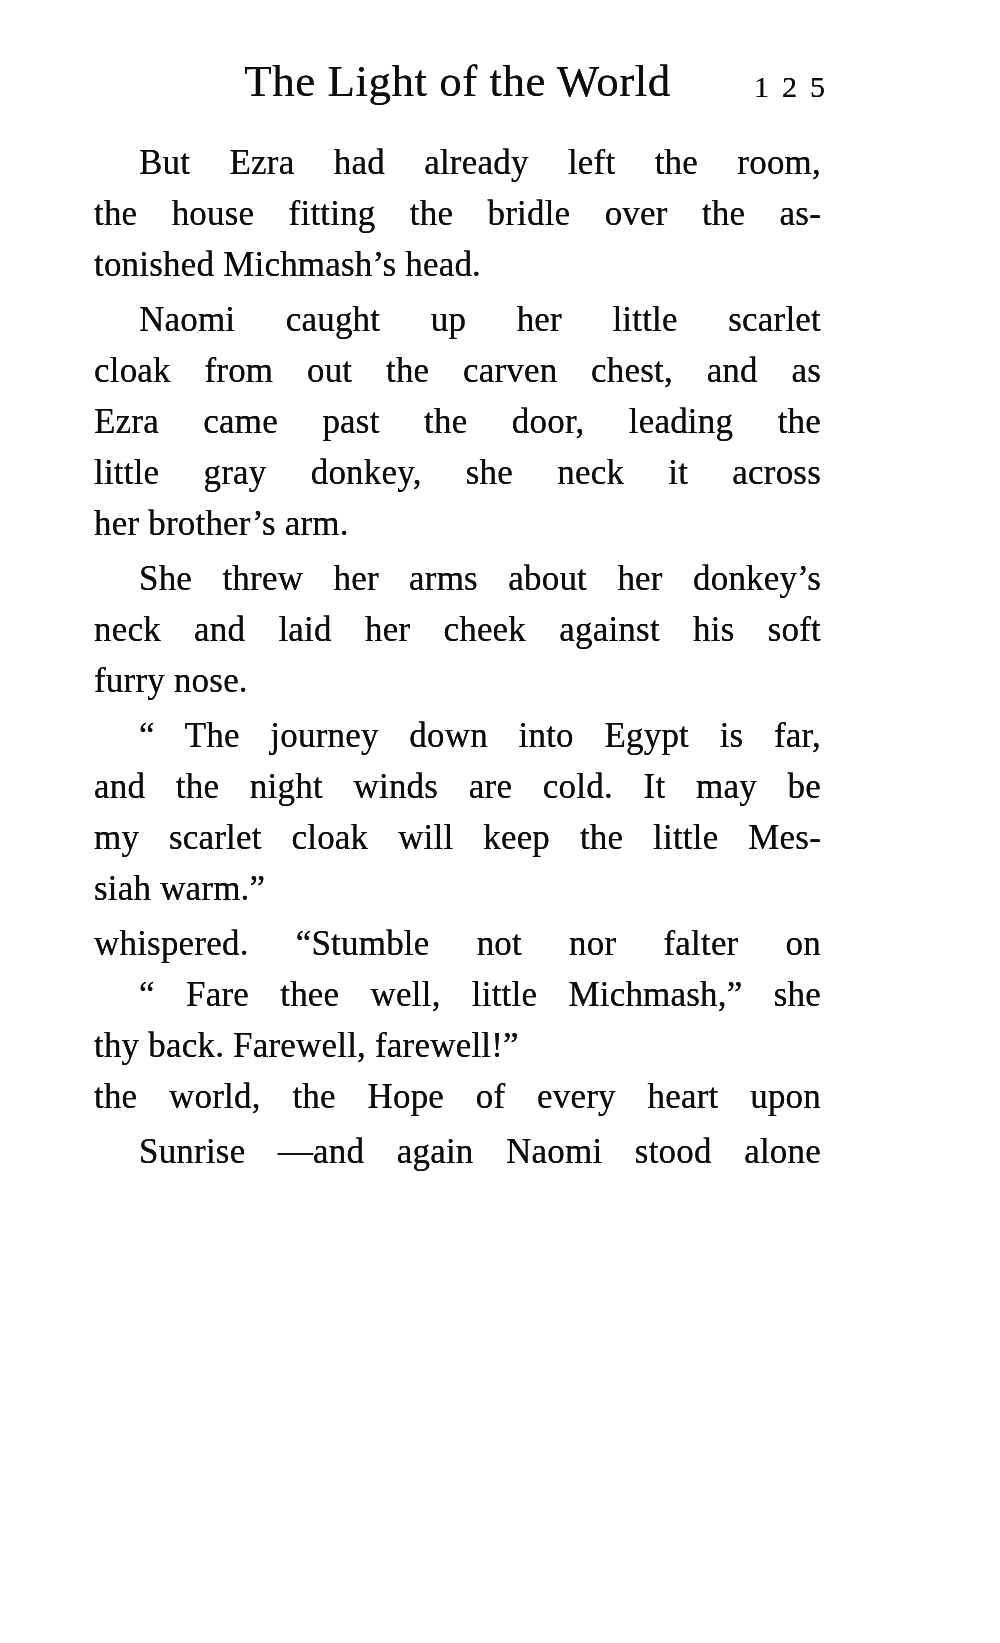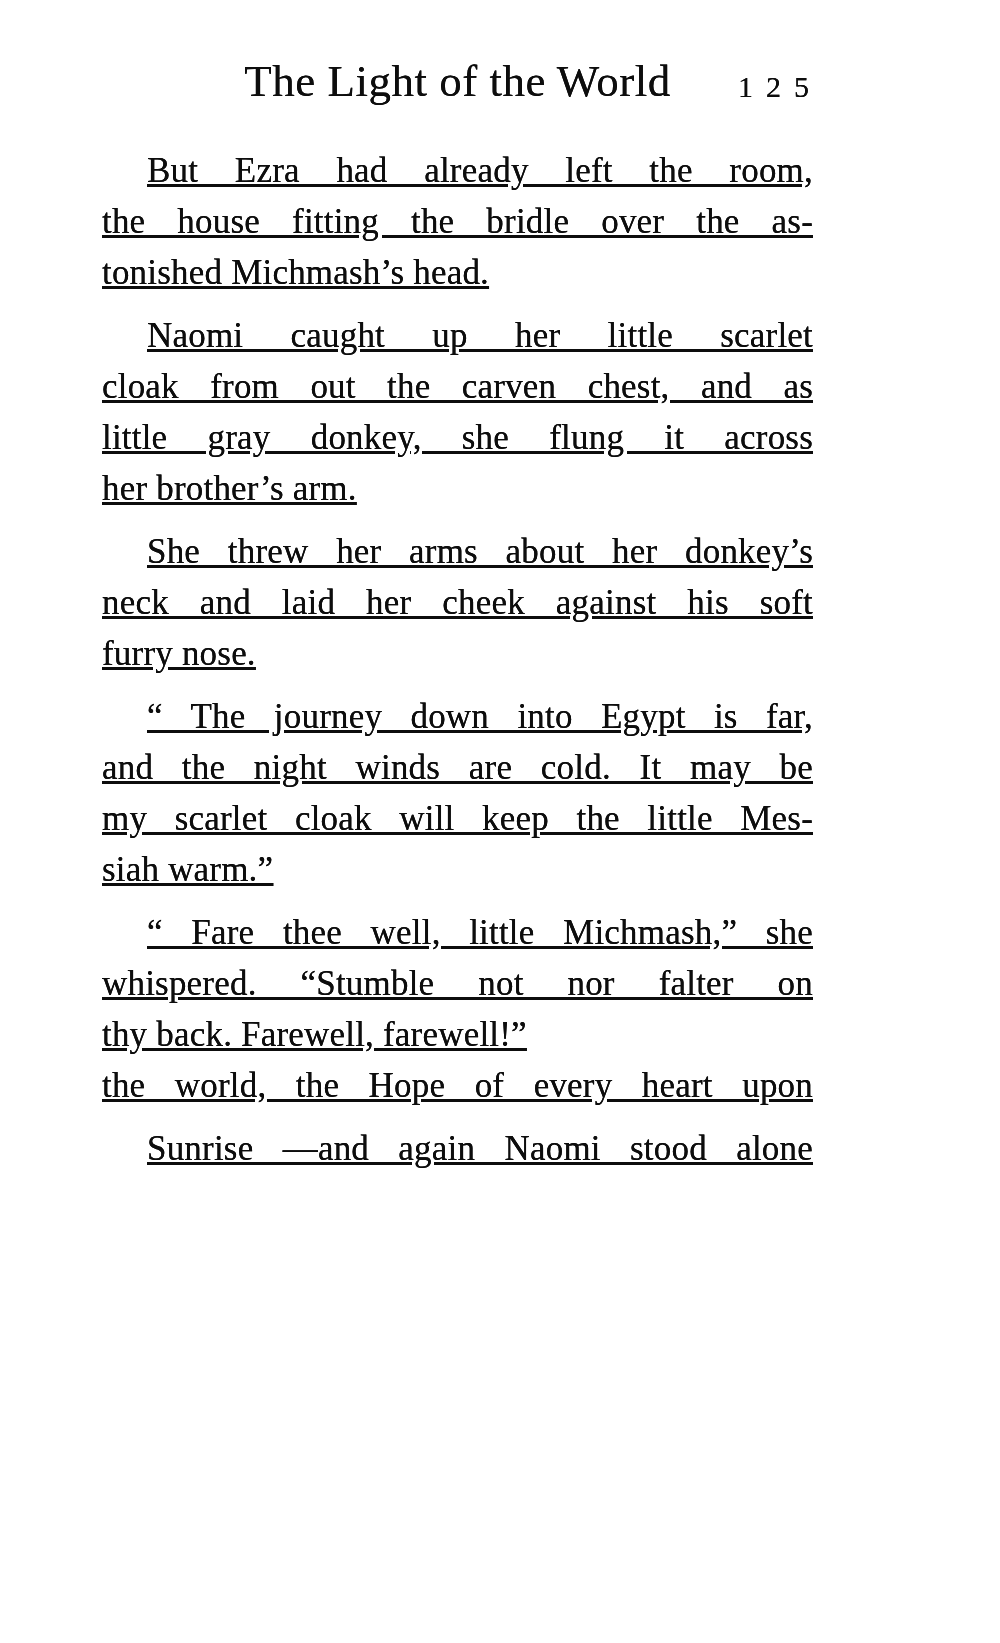--- a/index.html
+++ b/index.html
@@ -29,37 +29,37 @@
     height: 56px;
     text-align: center;
     font-size: 45px;
     line-height: 52px;
     white-space: nowrap;
     text-shadow: 0 0 0.6px #000;
     letter-spacing: 0.5px;
   }
   .pagenum {
     position: absolute;
-    right: 16px;
+    right: 0;
     top: 17px;
     font-size: 30px;
     line-height: 30px;
     letter-spacing: 13px;
     margin-right: -13px;
     font-variant-numeric: oldstyle-nums;
     text-shadow: 0 0 0.6px #000;
   }
   
   .text-block {
     position: absolute;
     top: 133px;
     left: 90px;
     width: 735px;
   }
-  .para { margin: 12px; padding: 0; text-decoration: underline; }
+  .para { margin: 4px; padding: 0; }
   .line {
     height: 51px;
     line-height: 51px;
     font-size: 35px;
     letter-spacing: 0.2px;
     text-align: justify;
     text-align-last: justify;
     text-shadow: 0 0 0.6px #000;
     white-space: normal;
     overflow: visible;
@@ -81,40 +81,41 @@
 
     <div class="para">
       <div class="line first">But Ezra had already left the room,</div>
       <div class="line">the house fitting the bridle over the as-</div>
       <div class="line end">tonished Michmash’s head.</div>
     </div>
 
     <div class="para">
       <div class="line first">Naomi caught up her little scarlet</div>
       <div class="line">cloak from out the carven chest, and as</div>
-      <div class="line">little gray donkey, she flung it across</div>
+      <div class="line">Ezra came past the door, leading the</div>
+      <div class="line">little gray donkey, she neck it across</div>
       <div class="line end">her brother’s arm.</div>
     </div>
 
     <div class="para">
       <div class="line first">She threw her arms about her donkey’s</div>
       <div class="line">neck and laid her cheek against his soft</div>
       <div class="line end">furry nose.</div>
     </div>
 
     <div class="para">
       <div class="line first">“ The journey down into Egypt is far,</div>
       <div class="line">and the night winds are cold. It may be</div>
       <div class="line">my scarlet cloak will keep the little Mes-</div>
       <div class="line end">siah warm.”</div>
     </div>
 
     <div class="para">
+      <div class="line">whispered. “Stumble not nor falter on</div>
       <div class="line first">“ Fare thee well, little Michmash,” she</div>
-      <div class="line">whispered. “Stumble not nor falter on</div>
       <div class="line end">thy back. Farewell, farewell!”</div>
       <div class="line">the world, the Hope of every heart upon</div>
     </div>
 
     <div class="para">
       <div class="line first">Sunrise —and again Naomi stood alone</div>
     </div>
 
   </div>
 </div>

